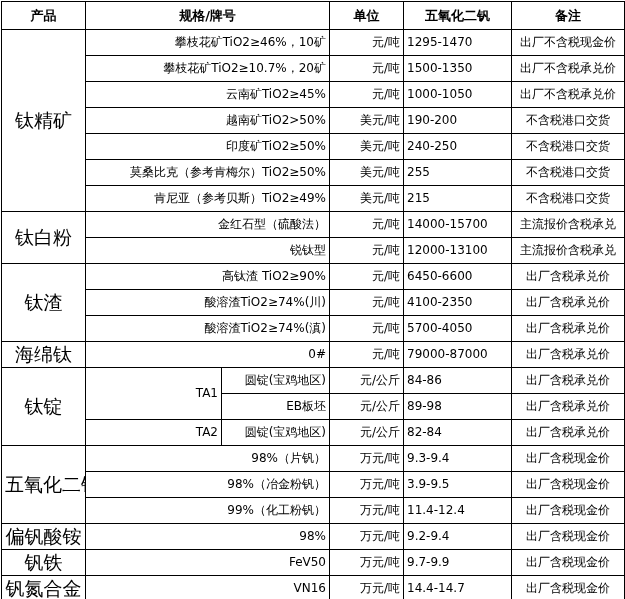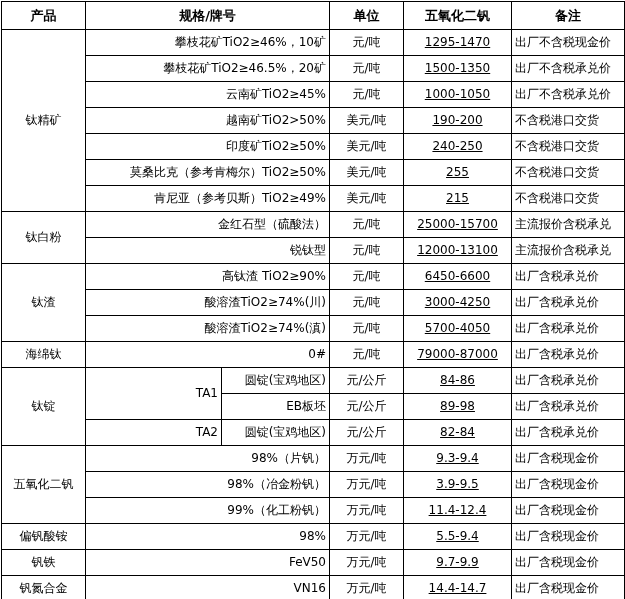--- a/index.html
+++ b/index.html
@@ -44,37 +44,36 @@
   }
   table.price-table thead th {
     text-align: center;
     font-weight: bold;
     height: 27px;
     font-size: 13px;
   }
   td.cat {
     text-align: center;
     font-weight: bold;
-    font-size: 12px;
+    font-size: 19px;
   }
   td.spec {
     text-align: right;
     font-size: 12px;
   }
   td.unit {
+    text-align: right;
+    font-size: 12px;
+  }
+  td.price {
+    text-align: left;
+    font-size: 12px;
+  }
+  td.remark {
     text-align: center;
-    font-size: 12px;
-  }
-  td.price {
-    text-align: center;
-    font-size: 12px;
-    text-decoration: underline;
-  }
-  td.remark {
-    text-align: left;
     font-size: 12px;
   }
 </style>
 </head>
 <body>
 
 <div id="sheet">
   <table class="price-table">
     <colgroup>
       <col class="c-product">
@@ -95,21 +94,21 @@
     </thead>
     <tbody id="table-body">
         <tr>
           <td class="cat" rowspan="7">钛精矿</td>
           <td class="spec" colspan="2">攀枝花矿TiO2≥46%，10矿</td>
           <td class="unit">元/吨</td>
           <td class="price">1295-1470</td>
           <td class="remark">出厂不含税现金价</td>
         </tr>
         <tr>
-          <td class="spec" colspan="2">攀枝花矿TiO2≥46.5%，20矿</td>
+          <td class="spec" colspan="2">攀枝花矿TiO2≥10.7%，20矿</td>
           <td class="unit">元/吨</td>
           <td class="price">1500-1350</td>
           <td class="remark">出厂不含税承兑价</td>
         </tr>
         <tr>
           <td class="spec" colspan="2">云南矿TiO2≥45%</td>
           <td class="unit">元/吨</td>
           <td class="price">1000-1050</td>
           <td class="remark">出厂不含税承兑价</td>
         </tr>
@@ -134,40 +133,40 @@
         <tr>
           <td class="spec" colspan="2">肯尼亚（参考贝斯）TiO2≥49%</td>
           <td class="unit">美元/吨</td>
           <td class="price">215</td>
           <td class="remark">不含税港口交货</td>
         </tr>
         <tr>
           <td class="cat" rowspan="2">钛白粉</td>
           <td class="spec" colspan="2">金红石型（硫酸法）</td>
           <td class="unit">元/吨</td>
-          <td class="price">25000-15700</td>
+          <td class="price">14000-15700</td>
           <td class="remark">主流报价含税承兑</td>
         </tr>
         <tr>
           <td class="spec" colspan="2">锐钛型</td>
           <td class="unit">元/吨</td>
           <td class="price">12000-13100</td>
           <td class="remark">主流报价含税承兑</td>
         </tr>
         <tr>
           <td class="cat" rowspan="3">钛渣</td>
           <td class="spec" colspan="2">高钛渣 TiO2≥90%</td>
           <td class="unit">元/吨</td>
           <td class="price">6450-6600</td>
           <td class="remark">出厂含税承兑价</td>
         </tr>
         <tr>
           <td class="spec" colspan="2">酸溶渣TiO2≥74%(川)</td>
           <td class="unit">元/吨</td>
-          <td class="price">3000-4250</td>
+          <td class="price">4100-2350</td>
           <td class="remark">出厂含税承兑价</td>
         </tr>
         <tr>
           <td class="spec" colspan="2">酸溶渣TiO2≥74%(滇)</td>
           <td class="unit">元/吨</td>
           <td class="price">5700-4050</td>
           <td class="remark">出厂含税承兑价</td>
         </tr>
         <tr>
           <td class="cat" rowspan="1">海绵钛</td>
@@ -213,21 +212,21 @@
         <tr>
           <td class="spec" colspan="2">99%（化工粉钒）</td>
           <td class="unit">万元/吨</td>
           <td class="price">11.4-12.4</td>
           <td class="remark">出厂含税现金价</td>
         </tr>
         <tr>
           <td class="cat" rowspan="1">偏钒酸铵</td>
           <td class="spec" colspan="2">98%</td>
           <td class="unit">万元/吨</td>
-          <td class="price">5.5-9.4</td>
+          <td class="price">9.2-9.4</td>
           <td class="remark">出厂含税现金价</td>
         </tr>
         <tr>
           <td class="cat" rowspan="1">钒铁</td>
           <td class="spec" colspan="2">FeV50</td>
           <td class="unit">万元/吨</td>
           <td class="price">9.7-9.9</td>
           <td class="remark">出厂含税现金价</td>
         </tr>
         <tr>

